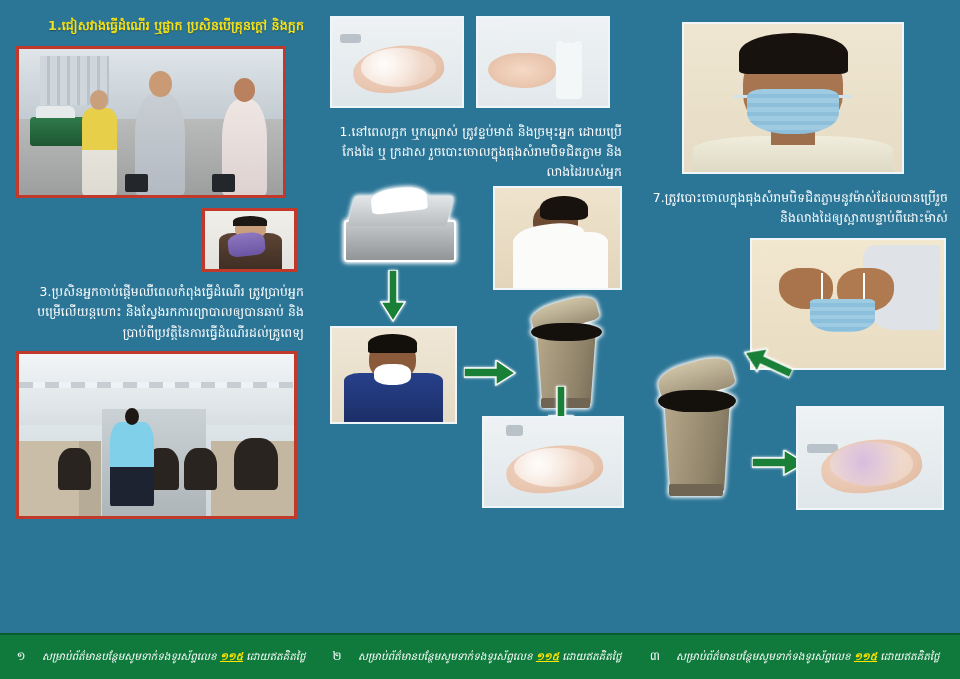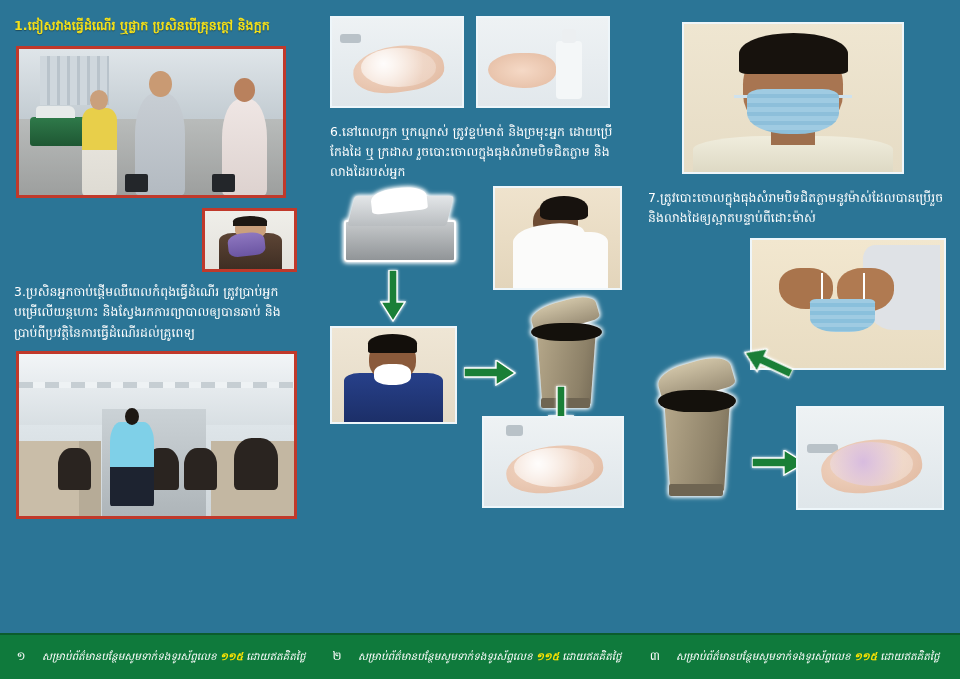--- a/index.html
+++ b/index.html
@@ -32,21 +32,21 @@
   .col-1{width:316px;}
   .col-2{width:318px;}
   .col-3{width:326px;}
 
   .txt{
     color:#ffffff;
     font-size:12.4px;
     line-height:1.62;
     letter-spacing:.1px;
     margin:0 0 8px 0;
-    text-align:left;
+    text-align:right;
   }
   .txt.title-yellow{
     color:#f4e11a;
     font-weight:bold;
     font-size:12.6px;
     text-shadow:0 1px 1px rgba(0,0,0,.35);
     margin-bottom:10px;
   }
 
   
@@ -193,21 +193,21 @@
     border-top:2px solid #0b5c2d;
     display:flex;align-items:center;
     color:#ffffff;
   }
   .fseg{display:flex;align-items:center;justify-content:flex-start;height:100%;}
   .fseg.s1{width:316px;}
   .fseg.s2{width:318px;}
   .fseg.s3{width:326px;}
   .pagenum{width:42px;text-align:center;font-size:12px;flex:0 0 42px;}
   .ftext{font-size:10.4px;font-style:italic;white-space:nowrap;}
-  .ynum{color:#ffe500;font-weight:bold;font-style:italic;}
+  .ynum{color:#ffe500;font-weight:bold;font-style:italic;text-decoration:underline;}
 </style>
 </head>
 <body>
 
 <div class="poster">
 
   <div class="columns">
 
     <div class="col col-1">
 
@@ -272,21 +272,21 @@
           </div>
         </div>
         <div class="photo thin-w" style="width:134px;height:92px;">
           <div class="sky sanitizer">
             <div class="bottle"></div>
             <div class="palm"></div>
           </div>
         </div>
       </div>
 
-      <p class="txt">6.នៅពេលក្អក ឬកណ្តាស់ ត្រូវខ្ទប់មាត់ និងច្រមុះអ្នក ដោយប្រើកែងដៃ ឬ ក្រដាស រួចបោះចោលក្នុងធុងសំរាមបិទជិតភ្លាម និងលាងដៃរបស់អ្នក</p>
+      <p class="txt">1.នៅពេលក្អក ឬកណ្តាស់ ត្រូវខ្ទប់មាត់ និងច្រមុះអ្នក ដោយប្រើកែងដៃ ឬ ក្រដាស រួចបោះចោលក្នុងធុងសំរាមបិទជិតភ្លាម និងលាងដៃរបស់អ្នក</p>
 
       <div style="position:relative;height:318px;margin-top:6px;">
 
         <div class="tissuebox" style="position:absolute;left:14px;top:6px;">
           <div class="tb-body"></div>
           <div class="tb-top"></div>
           <div class="tb-tissue"></div>
         </div>
 
         <div class="photo thin-w" style="position:absolute;right:0;top:-4px;width:129px;height:104px;">

